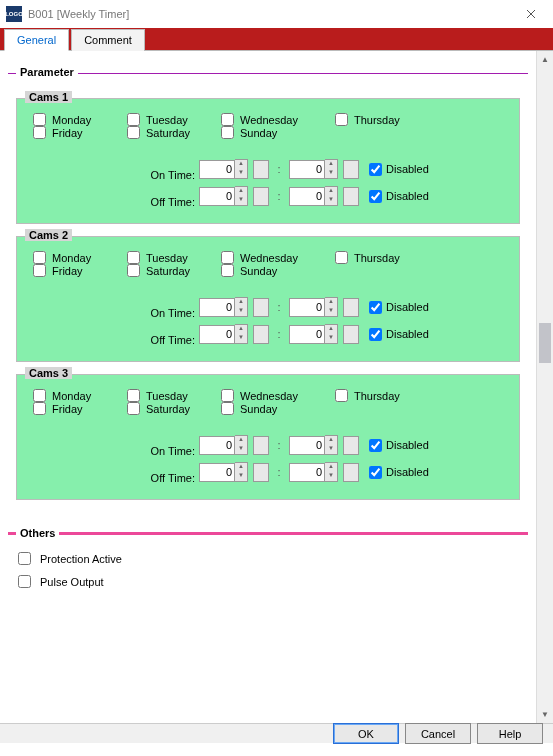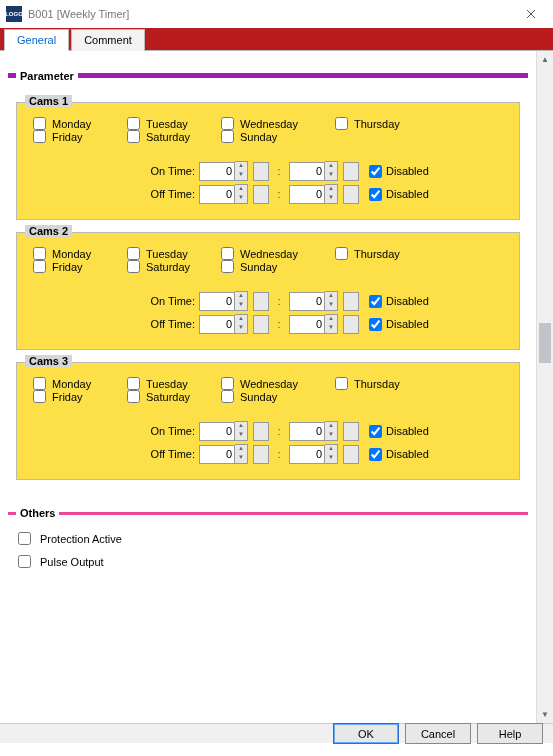--- a/index.html
+++ b/index.html
@@ -23,29 +23,29 @@
   .scrollbar .thumb { position:absolute; left:2px; right:2px; top:40%; height:40px; background:#c2c3c9; }
 
   .fieldset { border: 1px solid #bbb; padding: 8px; margin: 12px 0; position:relative; }
   .legend { position:absolute; top:-8px; left:8px; background:#fff; padding: 0 4px; font-weight:bold; }
 
   .row { display:flex; align-items:center; margin: 4px 0; gap: 6px; }
   .label-right { text-align:right; width:100px; }
 
   .textinput { border:1px solid #888; height:20px; width:120px; padding:1px 3px; background:#fff; }
 
-  .campanel { background:#fde047; border:1px solid #bbb; padding: 8px 8px 12px 8px; margin: 12px 0; position:relative; }
+  .campanel { background:#86efac; border:1px solid #bbb; padding: 8px 8px 12px 8px; margin: 12px 0; position:relative; }
   .campanel .legend2 { position:absolute; top:-8px; left:8px; background:#d5d5d5; padding: 0 4px; font-weight:bold; }
 
   .days { display:grid; grid-template-columns: 90px 90px 110px 90px; gap: 0 4px; margin: 6px 0 18px 8px;}
   .chk { display:flex; align-items:center; gap:6px; }
   .chk input { width:13px; height:13px; margin:0; }
 
   .timerow { display:flex; align-items:center; justify-content:flex-start; gap:4px; margin:3px 0 3px 110px;}
-  .timerow .tlabel { width:60px; text-align:right; }
+  .timerow .tlabel { width:60px; text-align:right;margin-top:12px; }
   .spin { display:flex; align-items:center; }
   .spin input { width:36px; height:19px; border:1px solid #999; text-align:right; padding-right:2px; background:#fff; }
   .spinbtns { display:flex; flex-direction:column; border:1px solid #999; border-left:none; }
   .spinbtns div { width:12px; height:9px; font-size:6px; line-height:7px; text-align:center; background:#e8e8e8; color:#666;}
   .refbtn { width:16px; height:19px; border:1px solid #999; background:#e8e8e8; margin-left:1px; display:flex; align-items:center; justify-content:center;}
   .colon { width:12px; text-align:center; color:#555; }
   .disrow { display:flex; align-items:center; gap:4px; margin-left:6px;}
   .disrow input { width:13px; height:13px; margin:0;}
 
   .others-chk { margin: 4px 0 4px 6px; display:flex; gap:6px; align-items:center;}
@@ -67,21 +67,21 @@
 </div>
 
 <div class="tabstrip">
   <div class="tab active">General</div>
   <div class="tab">Comment</div>
 </div>
 
 <div class="content-wrap">
 <div class="content">
 
-  <div class="fieldset" style="border:none; border-top:5px solid #a21caf; padding-top:12px;">
+  <div class="fieldset" style="border:none; border-top:1px solid #a21caf; padding-top:12px;">
     <div class="legend">Parameter</div>
 
     <div id="cams-holder">
   <div class="campanel">
     <div class="legend2">Cams 1</div>
     <div class="days">
       <label class="chk">
                 <input type="checkbox" style="">
                 <span>Monday</span>
               </label>

